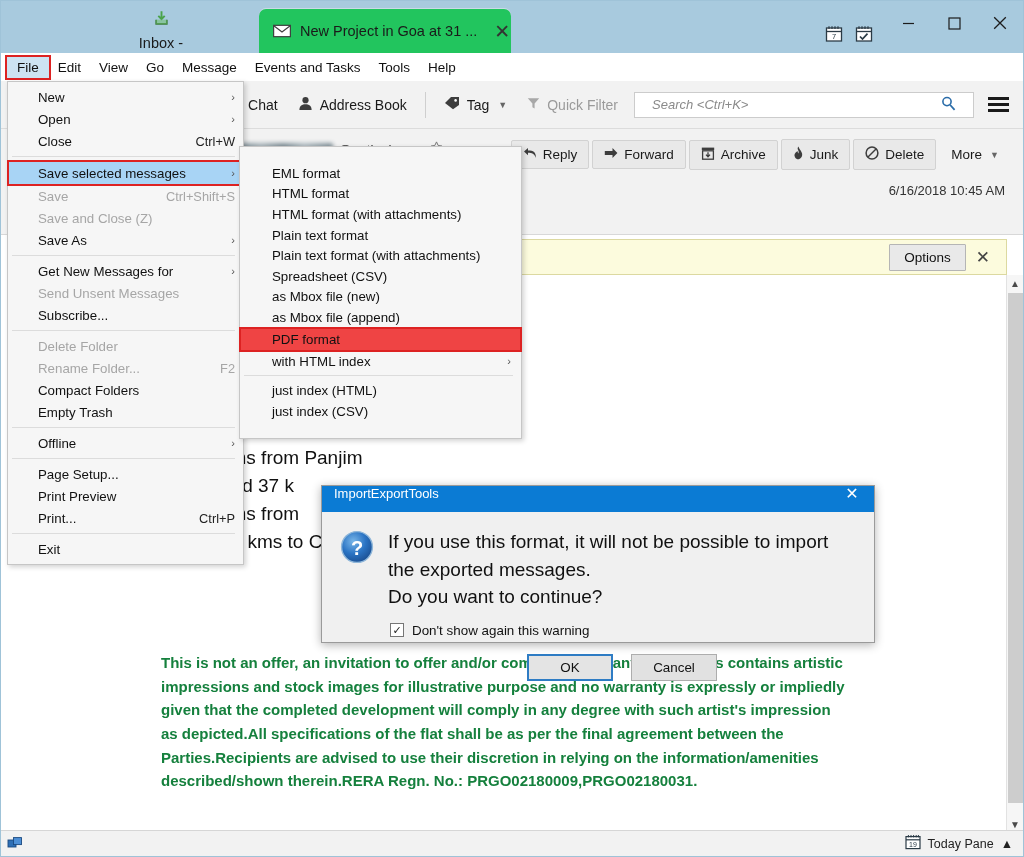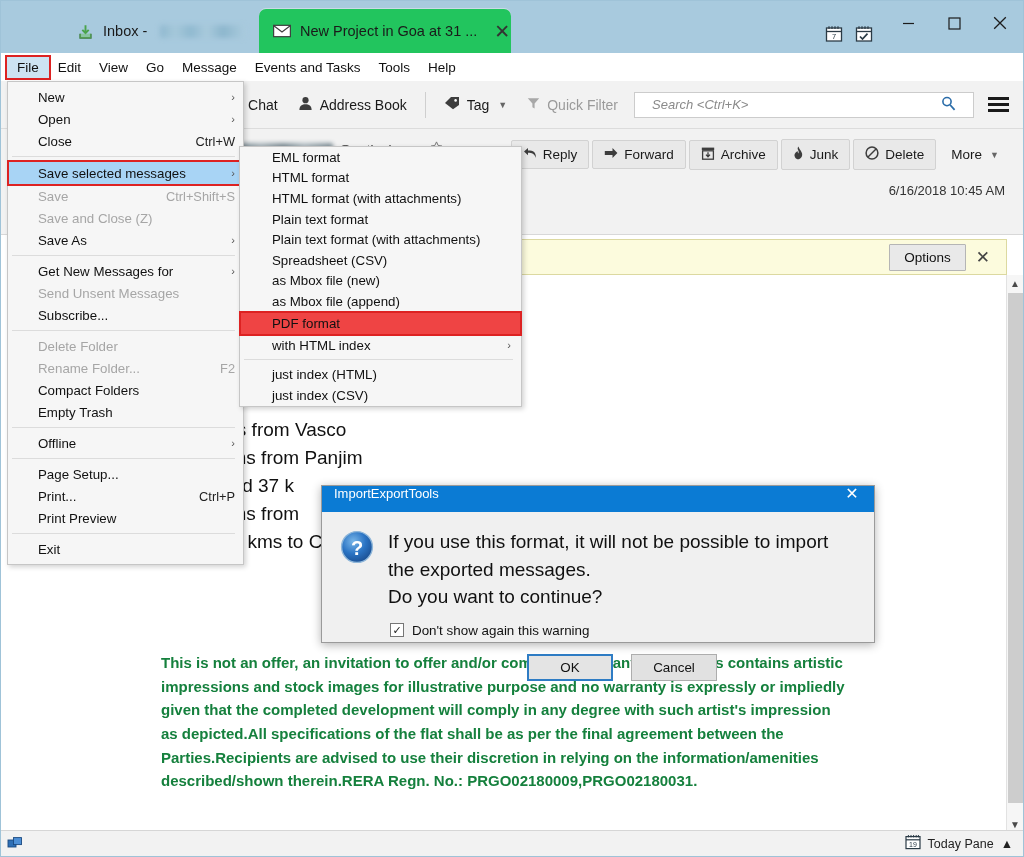--- a/index.html
+++ b/index.html
@@ -27,21 +27,21 @@
     background:#a8cade;
   }
   .tab {
     position:absolute; top:8px; height:44px;
     display:flex; align-items:center; gap:9px;
     padding:0 14px;
     font-size:14.5px; color:#1a1a1a;
     border-top-left-radius:7px; border-top-right-radius:7px;
     white-space:nowrap;
   }
-  #tab-inbox { left:62px; width:196px; background:transparent; }
+  #tab-inbox { left:62px; width:196px; background:transparent;flex-direction:column; }
   #tab-message {
     left:258px; width:252px; background:#22c55e;
     box-shadow:0 -1px 0 #c9dbe6;
   }
   .tab-icon { display:inline-flex; width:18px; height:18px; align-items:center; justify-content:center; }
   .blurred-email {
     display:inline-block;
     width:122px; height:13px;
     background:linear-gradient(90deg,#8fb8cf 0%, #a6c8da 18%, #90b9d0 36%, #a9cadc 55%, #8db6cd 74%, #aacbdd 100%);
     filter:blur(2.4px);
@@ -238,21 +238,21 @@
     outline:2px solid #dd2222;
     outline-offset:-1px;
     height:24px;
   }
 
   
   #sub-menu {
     position:absolute; left:238px; top:145px; width:283px;
     background:#f6f6f6; border:1px solid #c6c6c6;
     box-shadow:2px 2px 5px rgba(0,0,0,0.18);
-    padding:0 0; z-index:75;
+    padding:16px 0; z-index:75;
     font-size:13.3px; color:#111;
   }
   .sm-row {
     display:flex; align-items:center;
     height:20.6px; padding:0 10px 0 32px; white-space:nowrap;
   }
   .sm-label { flex:1; }
   .sm-arrow { font-size:11px; color:#555; }
   #sm-pdf {
     background:#ef4444;
@@ -616,25 +616,25 @@
       <span class="fm-label">Offline</span>
       <span class="fm-arrow">›</span>
     </div>
 
     <div class="fm-sep"></div>
 
     <div class="fm-row">
       <span class="fm-label">Page Setup...</span>
     </div>
     <div class="fm-row">
+      <span class="fm-label">Print Preview</span>
+    </div>
+    <div class="fm-row">
       <span class="fm-label">Print...</span>
       <span class="fm-accel">Ctrl+P</span>
-    </div>
-    <div class="fm-row">
-      <span class="fm-label">Print Preview</span>
     </div>
 
     <div class="fm-sep"></div>
 
     <div class="fm-row">
       <span class="fm-label">Exit</span>
     </div>
   </div>
 
   <div id="sub-menu">

